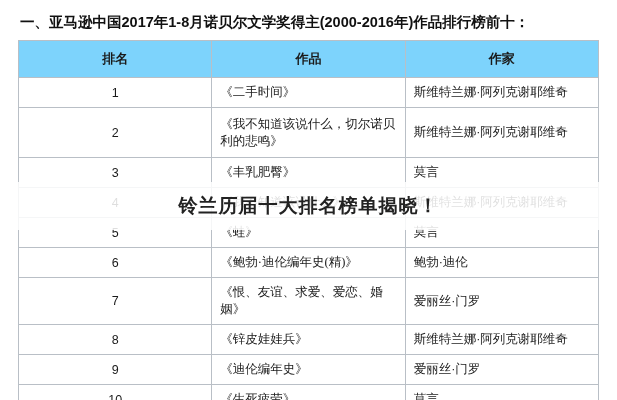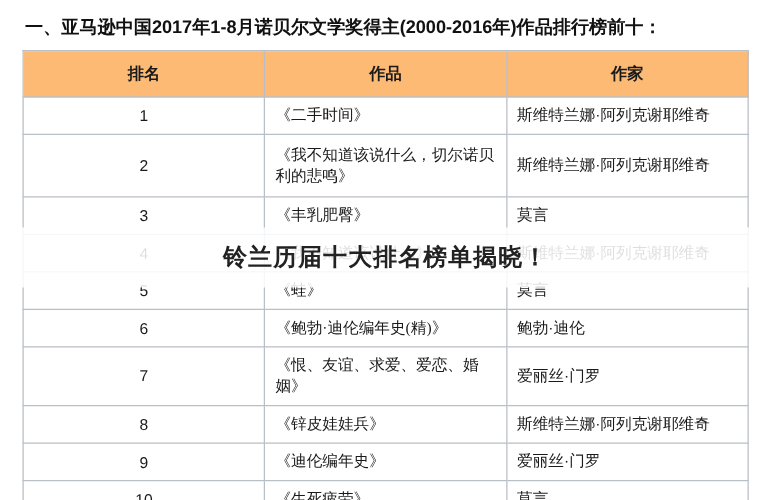--- a/index.html
+++ b/index.html
@@ -37,21 +37,21 @@
     font-size: 12.5px;
     color: #1a1a1a;
   }
   table.rank-table th,
   table.rank-table td {
     border: 1px solid #b9bfc6;
     padding: 6px 8px;
     vertical-align: middle;
   }
   thead th {
-    background: #fdba74;
+    background: #7dd3fc;
     font-weight: bold;
     text-align: center;
     height: 24px;
     font-size: 13px;
   }
   thead th.col-work,
   thead th.col-author {
     text-align: center;
   }
   td.col-rank {

